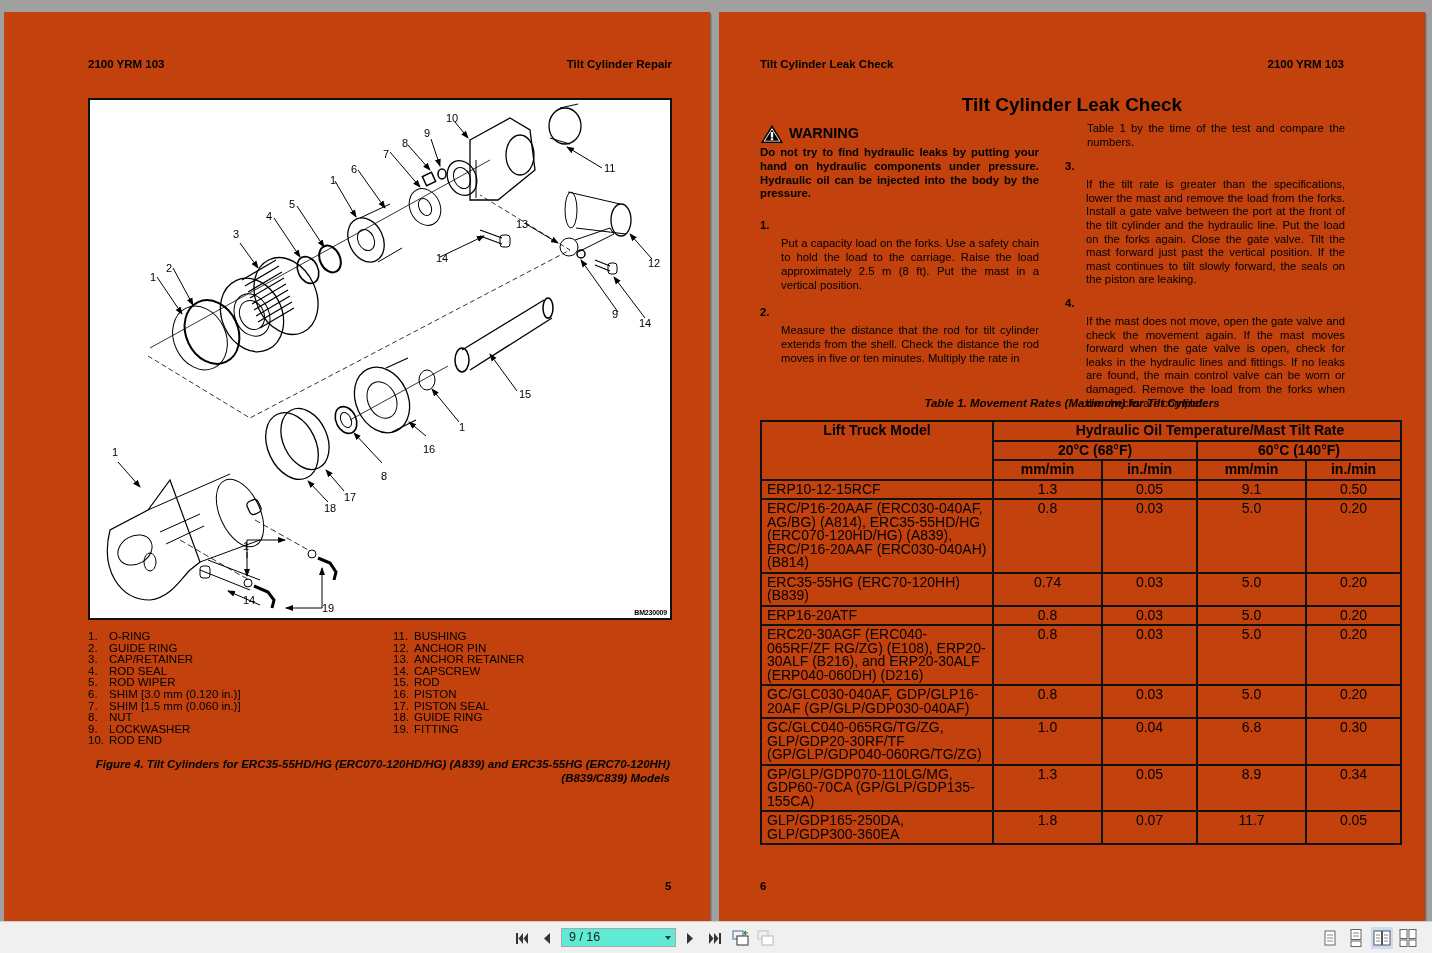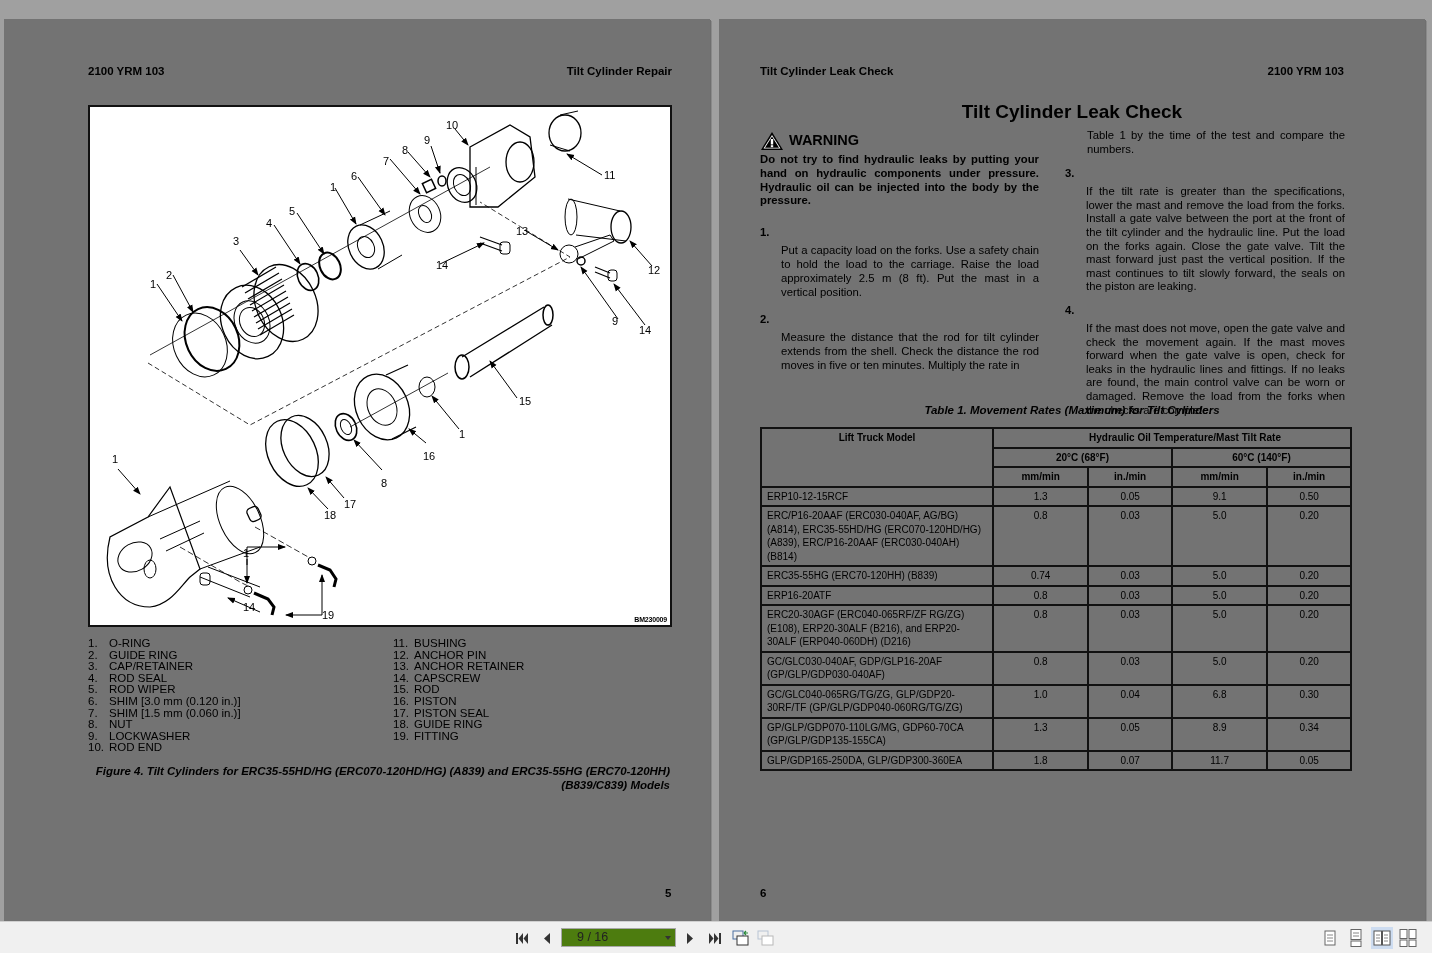--- a/index.html
+++ b/index.html
@@ -4,21 +4,21 @@
 <style>
   html, body { margin: 0; padding: 0; }
   body {
     width: 1432px; height: 953px; position: relative; overflow: hidden;
     background: #9c9c9c;
     font-family: "Liberation Sans", sans-serif;
     color: #000;
   }
   .viewer { position: absolute; left: 0; top: 0; width: 1432px; height: 921px; background: #a0a0a0; }
   .page {
-    position: absolute; top: 19px; background: #737373;
+    position: absolute; top: 12px; background: #c2410c;
     box-shadow: 1px 1px 0 #6f6f6f, 2px 2px 0 #8a8a8a;
   }
   .page-left { left: 4px; width: 706px; height: 914px; }
   .page-right { left: 719px; width: 706px; height: 914px; }
 
   .run-head { position: absolute; top: 46px; font-size: 11.5px; font-weight: bold; }
   .page-num { position: absolute; top: 868px; font-size: 11.5px; font-weight: bold; }
 
   
   .figure {
@@ -46,38 +46,38 @@
   .warning-head { display: flex; align-items: center; font-size: 14.5px; font-weight: bold; margin-bottom: 2px; }
   .warning-head svg { margin-right: 5px; }
   .warn-p { font-weight: bold; text-align: justify; margin: 0 0 10px 0; }
   .step { display: flex; margin-bottom: 10px; text-align: justify; }
   .step .n { width: 21px; flex: none; font-weight: bold; }
   .step .t { flex: 1; margin-top: 18px; }
   .cont { padding-left: 22px; text-align: justify; margin-bottom: 11px; }
 
   .table-caption { position: absolute; left: 0; width: 706px; top: 385px; text-align: center; font-size: 11.5px; font-weight: bold; font-style: italic; }
   table.rates {
-    position: absolute; left: 41px; top: 408px; width: 592px;
-    border-collapse: collapse; font-size: 10px; border-radius: 29px;
+    position: absolute; left: 41px; top: 408px; width: 642px;
+    border-collapse: collapse; font-size: 14px; border-radius: 29px;
   }
   table.rates td, table.rates th { border: 2px solid #111; padding: 2px 5px; vertical-align: top; line-height: 13.5px; }
   table.rates th { font-weight: bold; text-align: center; }
   table.rates td.num { text-align: center; }
   table.rates td.model { width: 220px; text-align: left; }
 
   
   .toolbar {
     position: absolute; left: 0; top: 921px; width: 1432px; height: 32px;
     background: #f0f0f0; border-top: 1px solid #d0d0d0;
   }
   .tb-btn { position: absolute; top: 7px; width: 18px; height: 18px; display: flex; align-items: center; justify-content: center; cursor: pointer; }
   .page-select {
     position: absolute; left: 561px; top: 6px; width: 115px; height: 19px;
-    background: #4d7c0f; border: 1px solid #a8a8a8; box-sizing: border-box;
-    font-size: 12.5px; padding-left: 15px; line-height: 17px; color: #222;
+    background: #5eead4; border: 1px solid #a8a8a8; box-sizing: border-box;
+    font-size: 12.5px; padding-left: 7px; line-height: 17px; color: #222;
   }
   .page-select .caret { position: absolute; right: 4px; top: 7px; width: 0; height: 0; border-left: 3px solid transparent; border-right: 3px solid transparent; border-top: 4px solid #333; }
   .view-btn { position: absolute; top: 5px; width: 22px; height: 22px; display: flex; align-items: center; justify-content: center; }
   .view-btn.active { background: #cddcf0; }
 </style>
 </head>
 <body>
 
 <div class="viewer">
 

